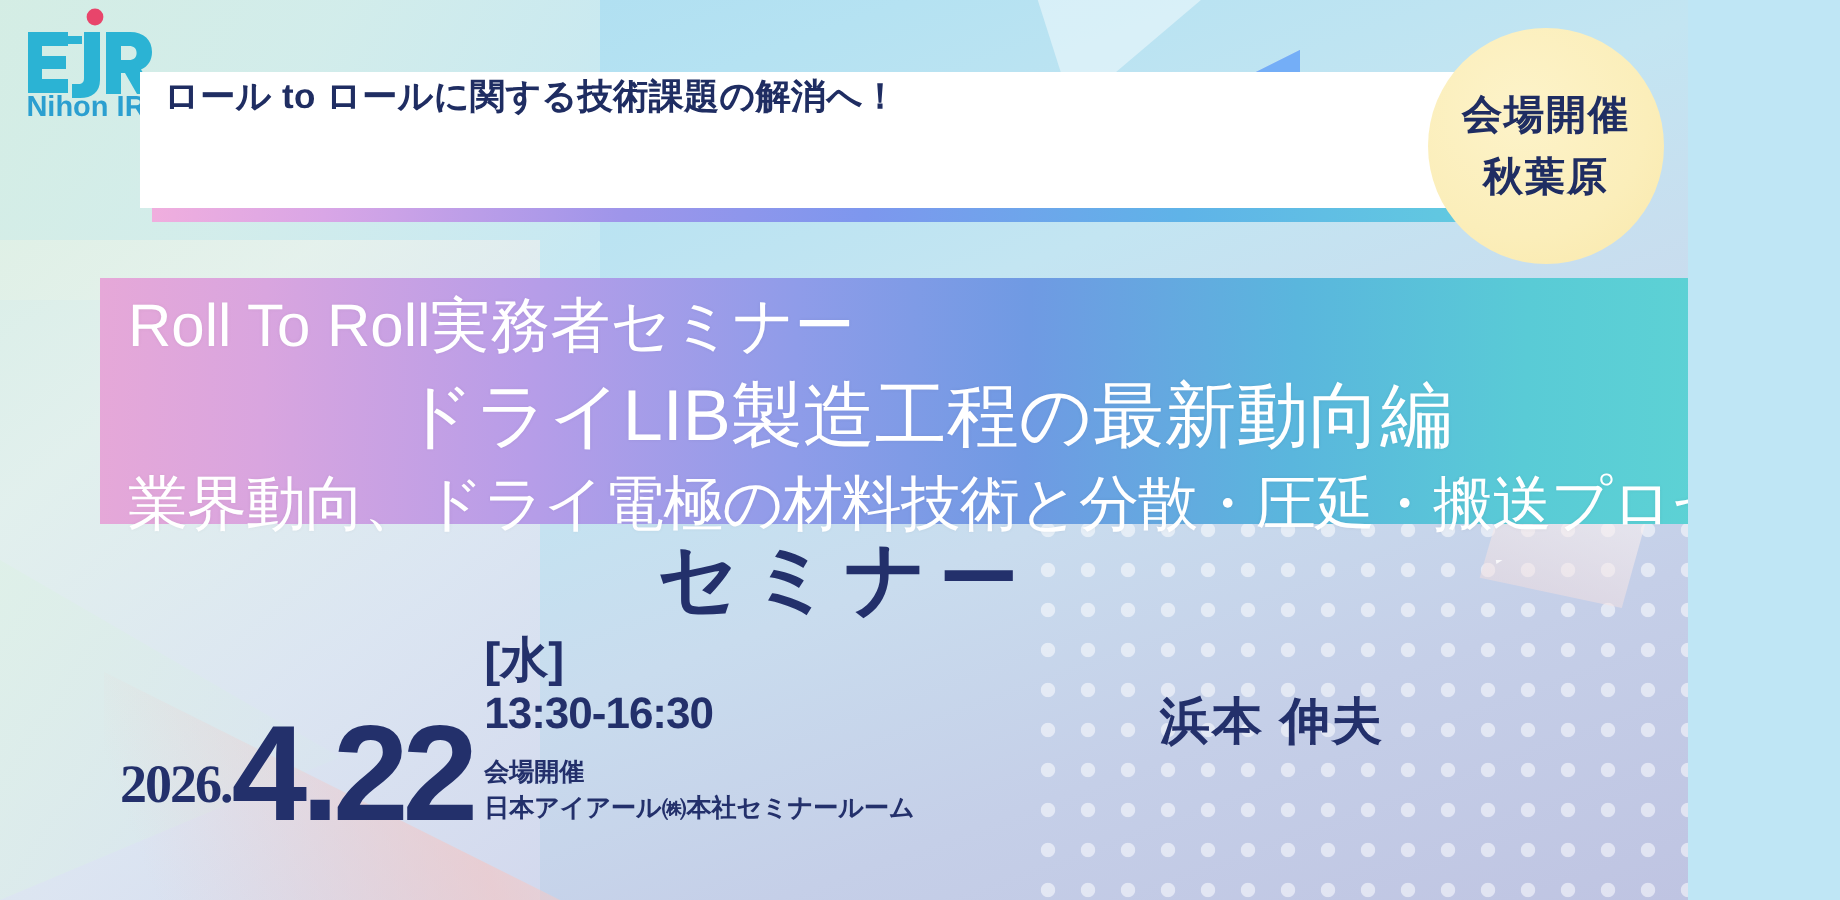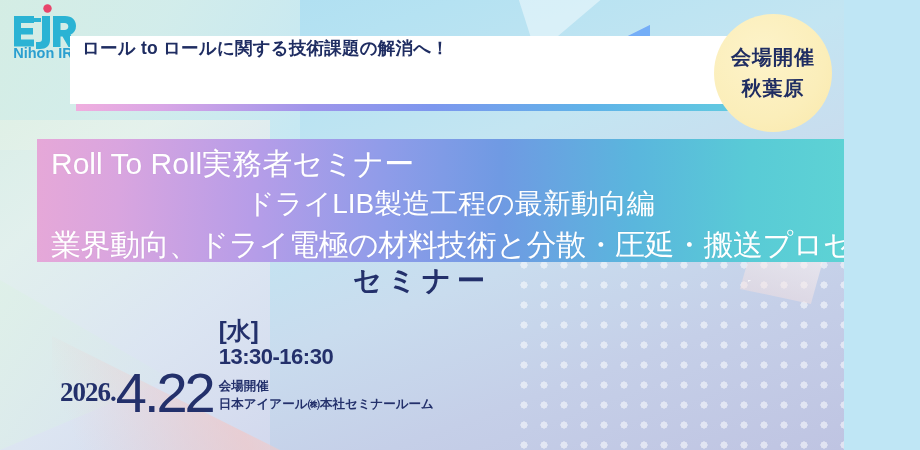--- a/index.html
+++ b/index.html
@@ -93,45 +93,45 @@
     position:absolute;right:12px;top:14px;width:118px;height:118px;border-radius:50%;
     background:radial-gradient(circle at 40% 35%,#fdf3c9 0%,#fbeeba 60%,#f9e8ab 100%);
     display:flex;flex-direction:column;align-items:center;justify-content:center;
     gap:4px;
   }
   .badge-circle .bl{
     color:#1f2d62;font-weight:bold;font-size:20px;letter-spacing:1px;white-space:nowrap;
   }
   
   .title-band{
-    position:absolute;left:37px;top:139px;width:827px;height:123px;
+    position:absolute;left:50px;top:139px;width:827px;height:123px;
     background:linear-gradient(92deg,
       #e6a8d8 0%, #d9a5df 10%, #b79de8 26%, #8f9ce9 42%,
       #6f9ae3 56%, #5ab6dd 72%, #59cbd6 86%, #5ed4d4 100%);
     box-sizing:border-box;padding:4px 14px 0 14px;
   }
   .tb-line{
     color:#ffffff;font-weight:400;line-height:1.0;white-space:nowrap;
     text-shadow:0 0 2px rgba(0,0,0,.05);
   }
   .tb-1{font-size:30px;text-align:left;padding-top:6px;}
-  .tb-2{font-size:28px;text-align:center;padding-top:11px;}
+  .tb-2{font-size:36px;text-align:center;padding-top:11px;}
   .tb-3{font-size:30px;text-align:center;padding-top:12px;letter-spacing:-0.5px;}
   
   .seminar-word{
     position:absolute;left:0;right:0;top:262px;text-align:center;
-    color:#23306b;font-weight:bold;font-size:28px;letter-spacing:6px;
+    color:#23306b;font-weight:bold;font-size:40px;letter-spacing:6px;
   }
   
   .date-row{position:absolute;left:60px;top:318px;display:flex;align-items:flex-end;}
   .year{
     color:#23306b;font-weight:bold;font-size:27px;padding-bottom:9px;letter-spacing:-1px;font-family:Liberation Serif, serif;
   }
   .bigdate{
-    color:#23306b;font-weight:normal;font-size:56px;line-height:.86;letter-spacing:-3px;
+    color:#23306b;font-weight:bold;font-size:68px;line-height:.86;letter-spacing:-3px;
   }
   .daycol{padding-left:6px;padding-bottom:4px;}
   .dow{color:#23306b;font-weight:bold;font-size:24px;line-height:1.1;}
   .time{color:#23306b;font-weight:bold;font-size:22px;line-height:1.15;letter-spacing:-0.5px;}
   .venue{color:#23306b;font-weight:bold;font-size:12.5px;line-height:1.45;margin-top:7px;}
   
   .speaker{position:absolute;left:580px;top:336px;}
   .sp-org{color:#23306b;font-weight:bold;font-size:16px;letter-spacing:.3px;}
   .sp-name{color:#23306b;font-weight:bold;font-size:25px;margin-top:8px;letter-spacing:1px;}
 </style>
@@ -186,15 +186,16 @@
       <div class="dow">[水]</div>
       <div class="time">13:30-16:30</div>
       <div class="venue">
         <div>会場開催</div>
         <div>日本アイアール㈱本社セミナールーム</div>
       </div>
     </div>
   </div>
 
   <div class="speaker">
+    <div class="sp-name">浜本 伸夫</div>
   </div>
 
 </div>
 
 </body></html>

